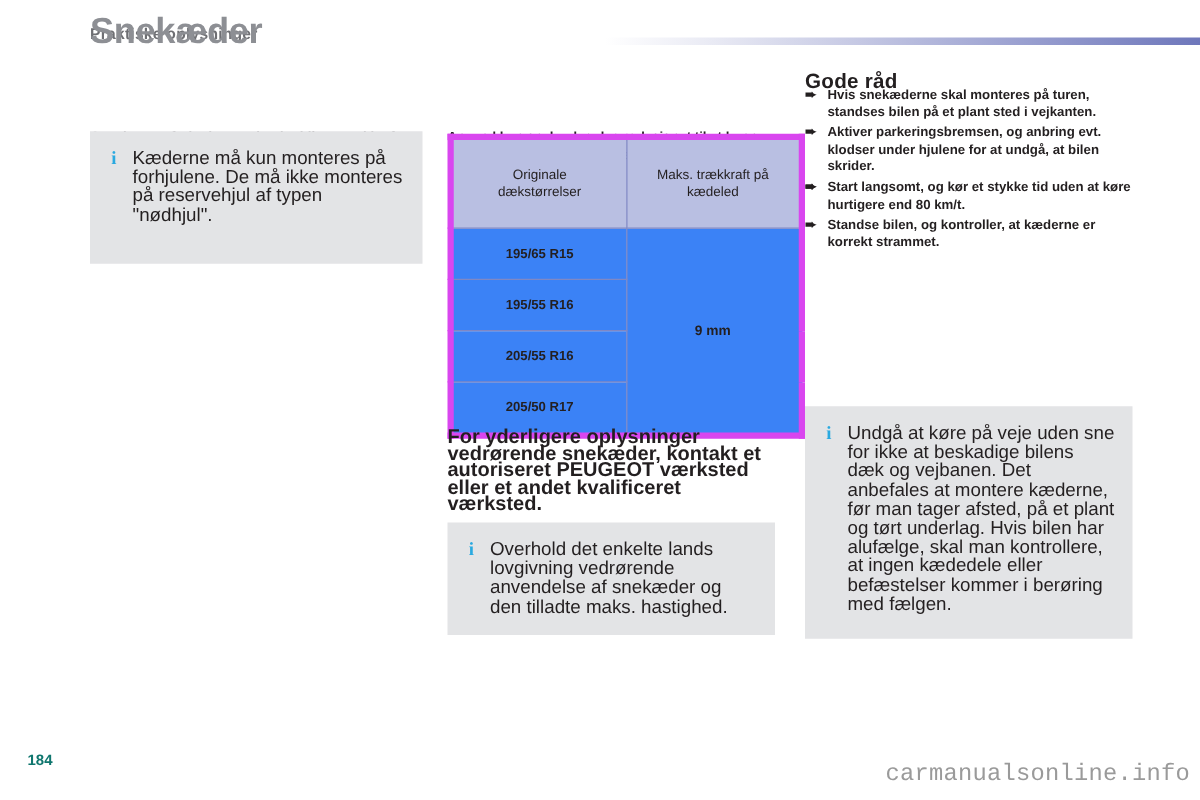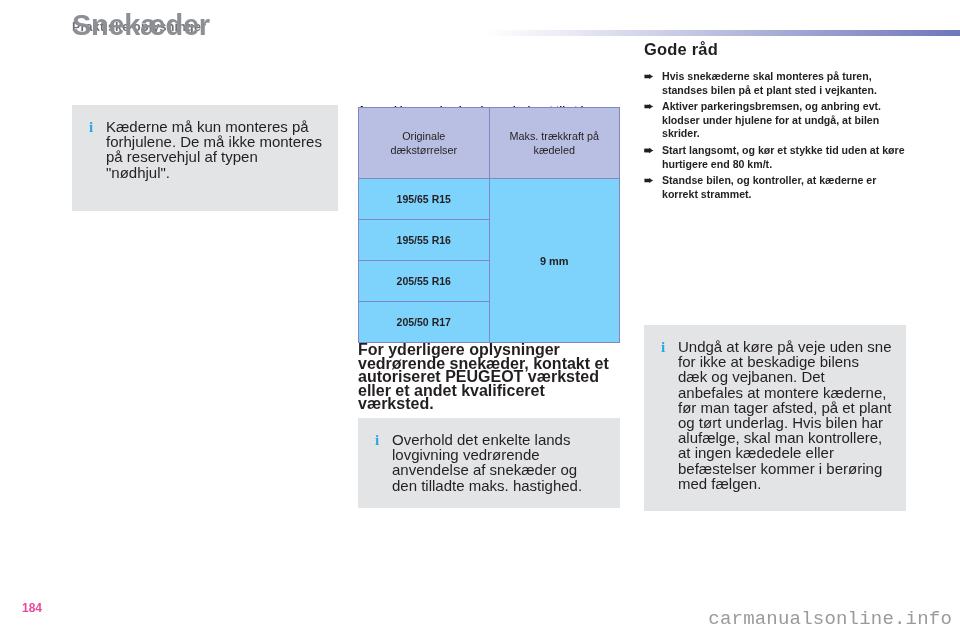--- a/index.html
+++ b/index.html
@@ -111,42 +111,42 @@
     top: 325px;
     width: 262px;
     height: 186px;
   }
 
   
   #chain-table {
     position: absolute;
     left: 358px;
     top: 107px;
-    width: 262px;
+    width: 286px;
     border-collapse: collapse;
-    border: 1px solid #d946ef;
+    border: 5px solid #d946ef;
     table-layout: fixed;
   }
   #chain-table th,
   #chain-table td {
     border: 1px solid #8088c4;
     text-align: center;
     vertical-align: middle;
   }
   #chain-table th {
     background: #b9bfe2;
     color: #231f20;
     font-size: 10.8px;
     line-height: 14px;
     font-weight: normal;
     height: 62px;
     padding: 4px 6px;
   }
   #chain-table td {
-    background: #7dd3fc;
+    background: #3b82f6;
     color: #231f20;
     font-size: 10.5px;
     font-weight: bold;
     height: 36px;
     padding: 2px 20px;
   }
   #chain-table td.merged {
     font-size: 11px;
     font-weight: bold;
   }
@@ -161,21 +161,21 @@
     font-size: 16px;
     line-height: 13.6px;
     font-weight: bold;
     color: #231f20;
   }
 
   
   #tips-title {
     position: absolute;
     left: 644px;
-    top: 40px;
+    top: 56px;
     margin: 0;
     font-size: 16.5px;
     font-weight: bold;
     color: #231f20;
     letter-spacing: 0.2px;
   }
   #tips-list {
     position: absolute;
     left: 644px;
     top: 70px;
@@ -204,21 +204,21 @@
     line-height: 11px;
   }
 
   
   #page-number {
     position: absolute;
     left: 22px;
     top: 601px;
     font-size: 12px;
     font-weight: bold;
-    color: #ec4899;
+    color: #0f766e;
   }
   #watermark {
     position: absolute;
     right: 8px;
     top: 608px;
     font-size: 19px;
     color: #9a9a9a;
     letter-spacing: 0.2px;
     font-family: Liberation Mono, monospace;
   }

